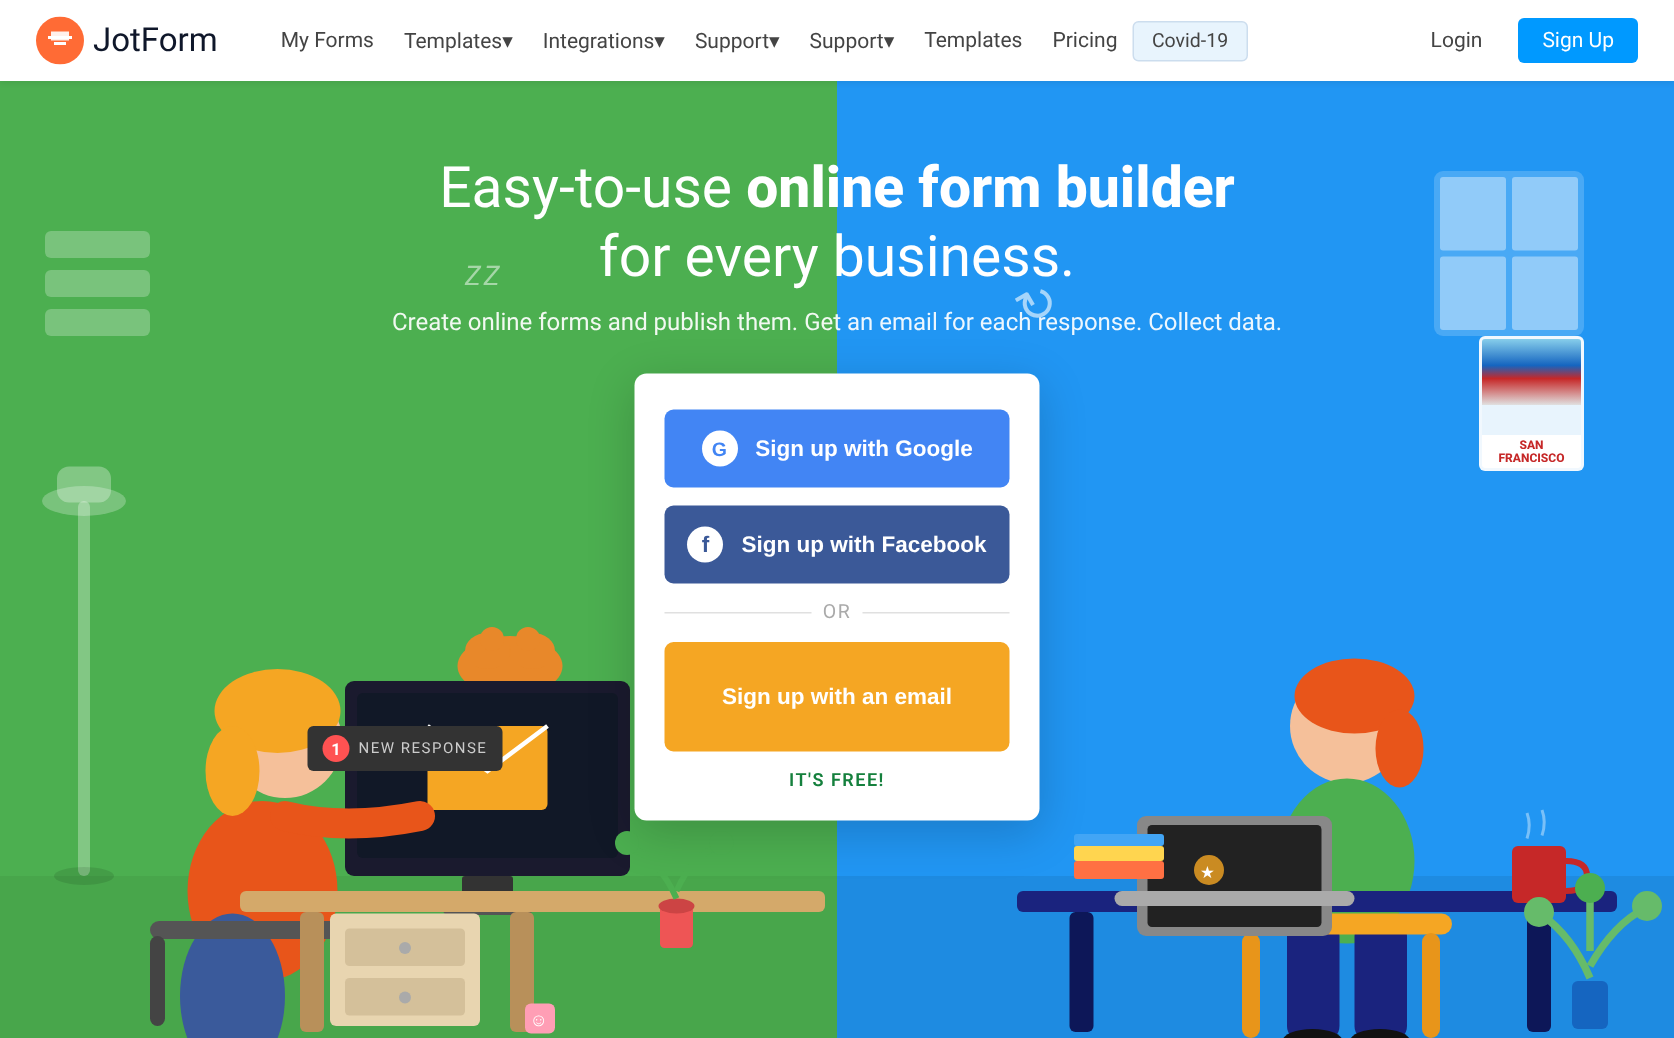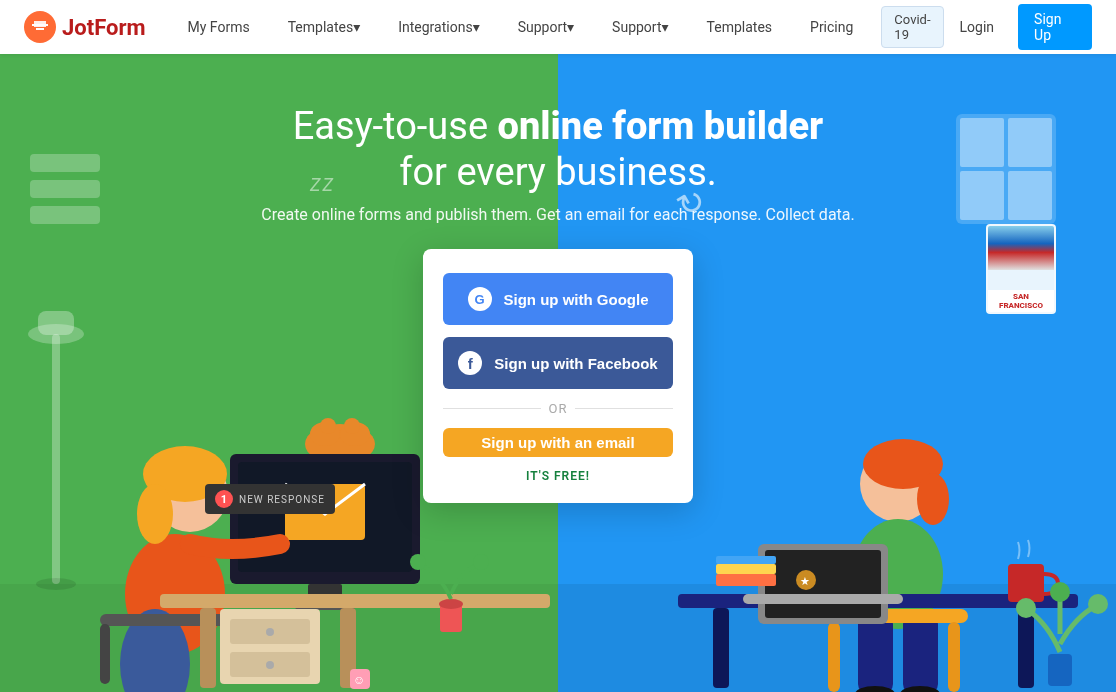--- a/index.html
+++ b/index.html
@@ -6,22 +6,22 @@
     body { width: 1116px; height: 692px; overflow: hidden; font-family: -apple-system, BlinkMacSystemFont, 'Segoe UI', Roboto, sans-serif; }
 
     
     nav {
       position: absolute; top: 0; left: 0; right: 0; height: 54px;
       background: #fff; display: flex; align-items: center; padding: 0 24px;
       z-index: 100; box-shadow: 0 1px 4px rgba(0,0,0,0.08);
     }
     .logo { display: flex; align-items: center; gap: 6px; margin-right: 32px; text-decoration: none; }
     .logo-icon { width: 32px; height: 32px; }
-    .logo-text { font-size: 22px; font-weight: 700; color: #b91c1c; }
-    .nav-links { display: flex; align-items: center; gap: 18px; flex: 1; }
+    .logo-text { font-size: 22px; font-weight: 400; color: #0f172a; }
+    .nav-links { display: flex; align-items: center; gap: 0; flex: 1; }
     .nav-link {
       padding: 6px 10px; font-size: 14px; color: #444; text-decoration: none;
       cursor: pointer; white-space: nowrap;
     }
     .nav-link-covid {
       padding: 5px 12px; font-size: 13px; color: #444; background: #e8f4fd;
       border: 1px solid #cde; border-radius: 4px; cursor: pointer;
     }
     .nav-right { display: flex; align-items: center; gap: 8px; }
     .nav-btn-login { padding: 7px 16px; font-size: 14px; color: #444; cursor: pointer; text-decoration: none; }
@@ -91,21 +91,21 @@
     .or-divider {
       display: flex; align-items: center; gap: 8px;
       color: #aaa; font-size: 13px; letter-spacing: 1px;
     }
     .or-divider::before, .or-divider::after {
       content: ''; flex: 1; height: 1px; background: #e0e0e0;
     }
 
     .btn-email {
       display: flex; align-items: flex-start; justify-content: center;
-      width: 100%; padding: 6px 0; border-radius: 6px;
+      width: 100%; padding: 28px 0; border-radius: 6px;
       background: #f5a623; color: #fff; font-size: 15px; font-weight: 700;
       cursor: pointer; border: none; text-align: center;
     }
 
     .its-free {
       text-align: center; font-size: 12px; font-weight: 600;
       color: #15803d; letter-spacing: 1px;
     }
 
     

